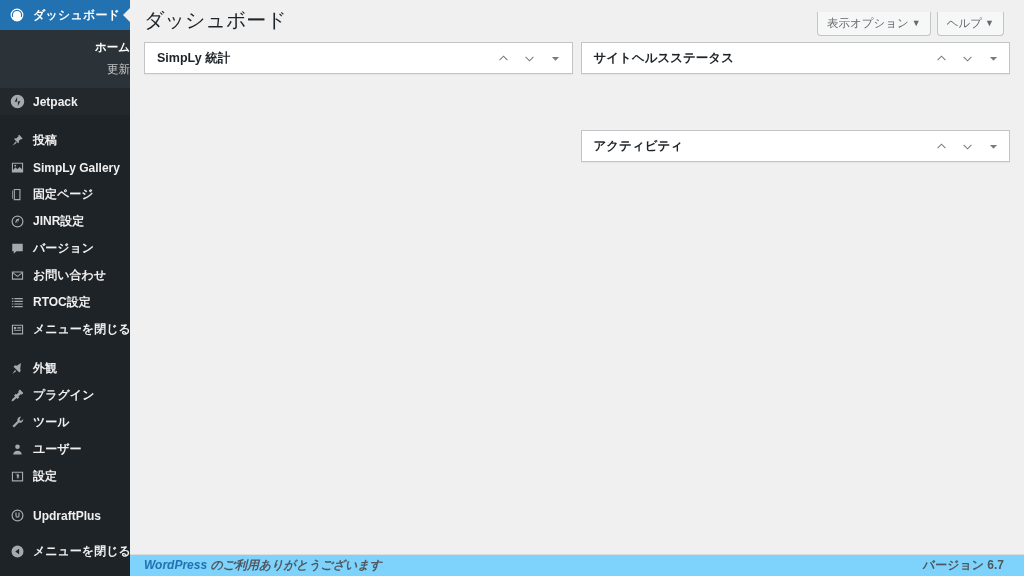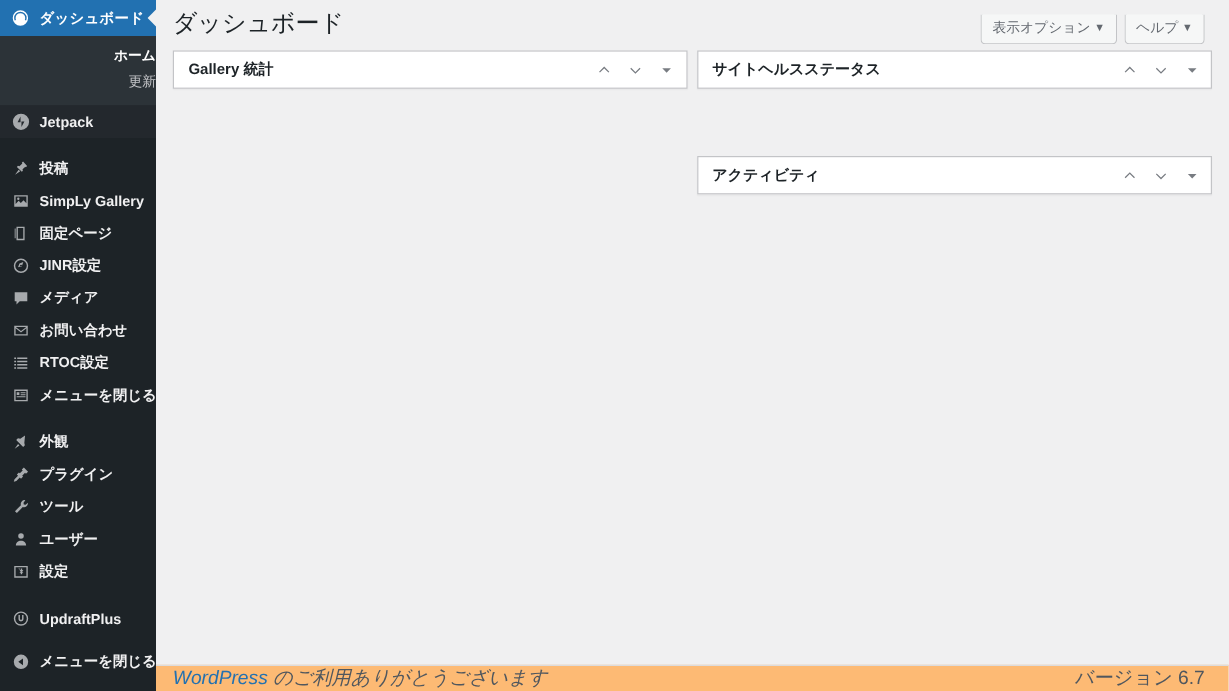--- a/index.html
+++ b/index.html
@@ -145,25 +145,26 @@
     color: #787c82;
   }
   .handle-btn svg { display: block; }
 
   
   #footer {
     position: absolute;
     left: 0; right: 0; bottom: 0;
     height: 22px;
     border-top: 1px solid #dcdcde;
-    background: #fdba74;
+    background: #7dd3fc;
     display: flex; align-items: center;
     padding: 0 20px 0 14px;
-    font-size: 16px;
+    font-size: 12px;
     color: #50575e;
+    font-weight: bold;
   }
   #footer-left { flex: 1 1 auto; font-style: italic; white-space: nowrap; }
   #footer-left .wp-link { color: #2271b1; font-style: italic; text-decoration: none; }
   #footer-right { color: #50575e; white-space: nowrap; }
 </style>
 </head>
 <body>
 
 <div id="app">
 
@@ -231,21 +232,21 @@
       </span>
       <span class="m-label">JINR設定</span>
     </div>
 
     <div class="menu-item">
       <span class="ic">
         <svg width="15" height="15" viewBox="0 0 20 20" fill="currentColor">
           <path d="M3 3.5h14v10H8.6L5 17V13.5H3z"></path>
         </svg>
       </span>
-      <span class="m-label">メディア</span>
+      <span class="m-label">バージョン</span>
     </div>
 
     <div class="menu-item">
       <span class="ic">
         <svg width="15" height="15" viewBox="0 0 20 20" fill="currentColor">
           <path d="M2.5 4.5h15v11h-15zm1.7 1.5 5.8 4.4 5.8-4.4zM4 7.4V14h12V7.4l-6 4.6z"></path>
         </svg>
       </span>
       <span class="m-label">お問い合わせ</span>
     </div>
@@ -350,21 +351,21 @@
       </button>
     </div>
 
     <h1 id="page-title">ダッシュボード</h1>
 
     <div id="dashboard-widgets">
 
       <div class="postbox-col" id="col-left">
         <div class="postbox">
           <div class="postbox-header">
-            <h2 class="postbox-title">Gallery 統計</h2>
+            <h2 class="postbox-title">SimpLy 統計</h2>
             <div class="handle-actions">
               <span class="handle-btn">
                 <svg width="13" height="13" viewBox="0 0 20 20" fill="none" stroke="currentColor" stroke-width="1.6">
                     <path d="M4 12.5 10 6.5l6 6"></path>
                   </svg>
               </span>
               <span class="handle-btn">
                 <svg width="13" height="13" viewBox="0 0 20 20" fill="none" stroke="currentColor" stroke-width="1.6">
                     <path d="M4 7.5 10 13.5l6-6"></path>
                   </svg>

